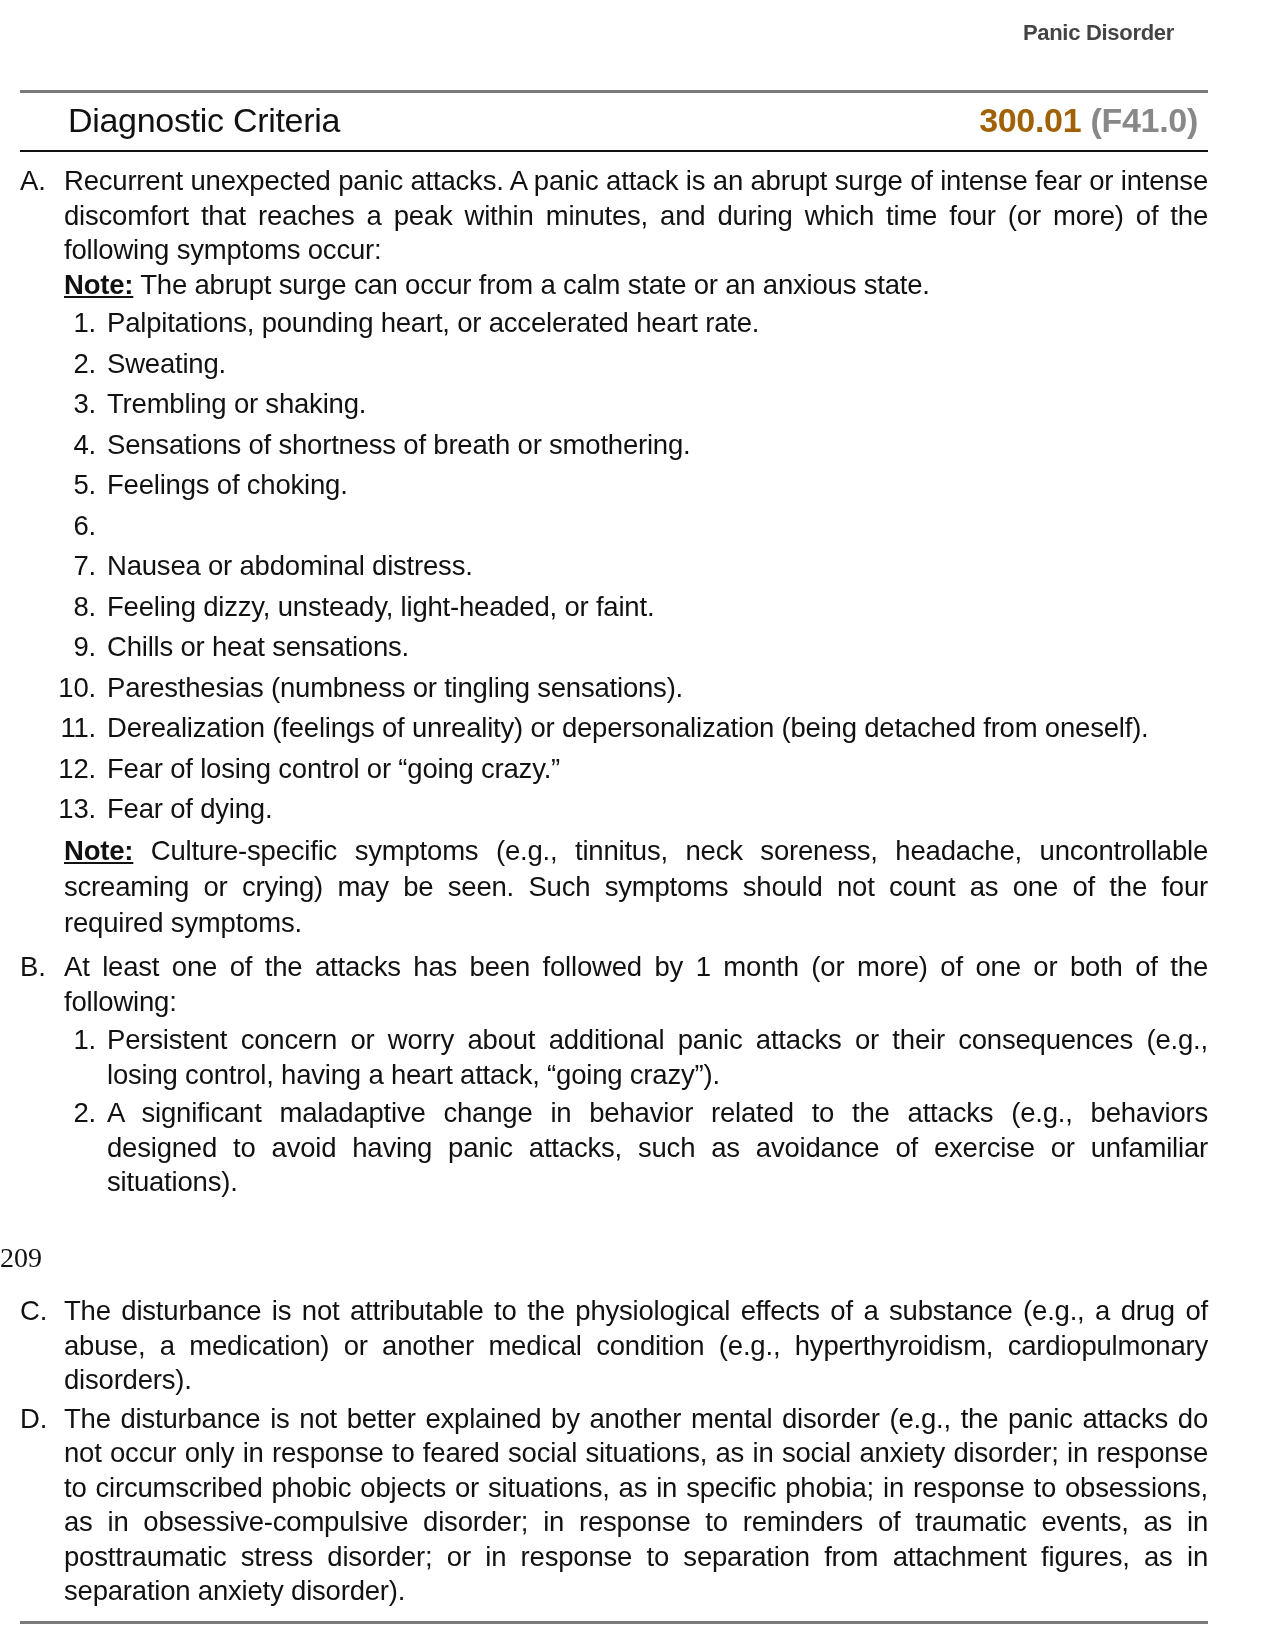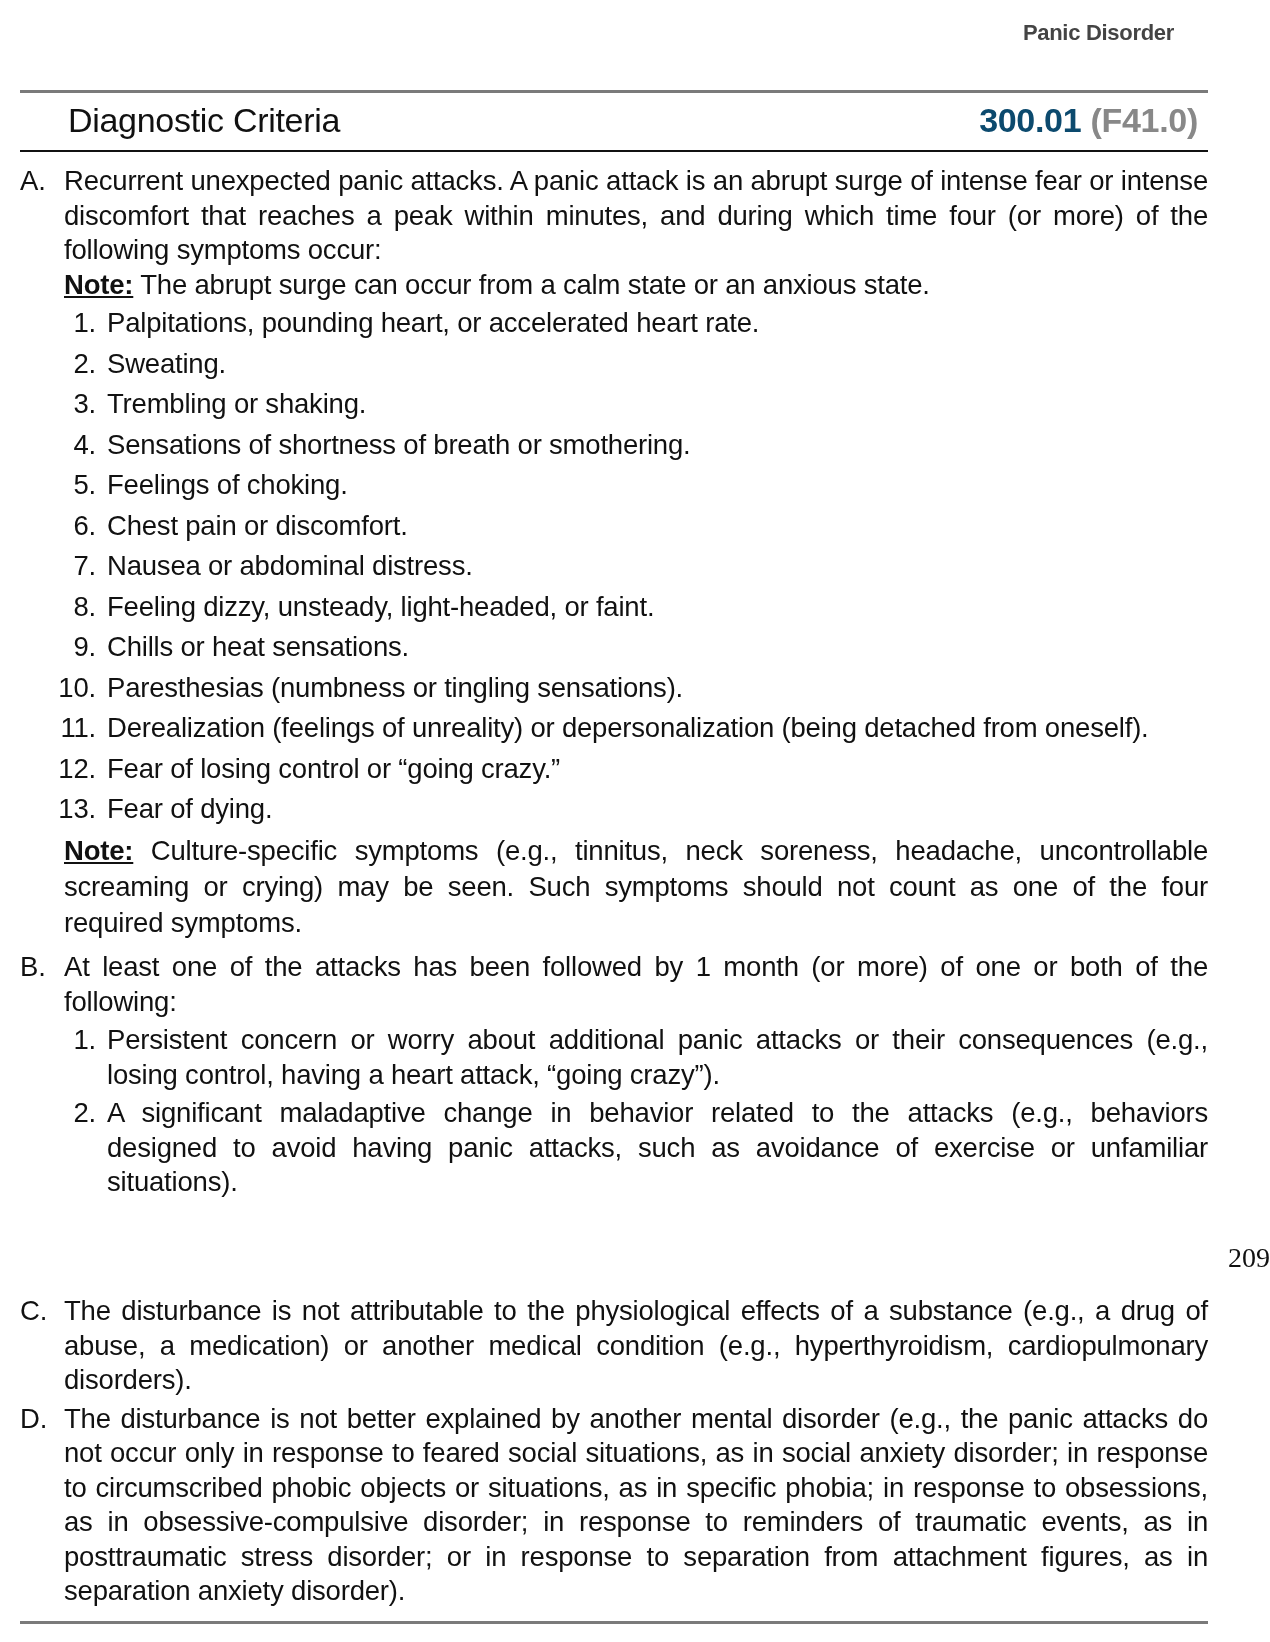--- a/index.html
+++ b/index.html
@@ -2,31 +2,31 @@
 <html><head>
 <meta charset="utf-8">
 <style>
   html,body{margin:0;padding:0;background:#fff;}
   body{width:1270px;height:1642px;position:relative;overflow:hidden;font-family:"Liberation Sans",sans-serif;color:#111;}
   .running-head{position:absolute;right:96px;top:20px;font-size:22px;font-weight:bold;color:#444;letter-spacing:-0.3px;}
   .rule-top{position:absolute;left:20px;right:62px;top:90px;height:3px;background:#7a7a7a;}
   .crit-head{position:absolute;left:20px;right:62px;top:97px;height:52px;}
   .crit-title{position:absolute;left:12px;top:4px;font-size:34px;color:#111;letter-spacing:-0.3px;margin-left:36px;}
   .crit-code{position:absolute;right:10px;top:4px;font-size:34px;font-weight:bold;letter-spacing:-0.3px;}
-  .crit-code .icd9{color:#0c4a6e;}
+  .crit-code .icd9{color:#a16207;}
   .crit-code .icd10{color:#888;}
   .rule-sub{position:absolute;left:20px;right:62px;top:150px;height:2px;background:#111;}
   .content{position:absolute;left:20px;width:1188px;font-size:27.5px;line-height:34.5px;letter-spacing:-0.2px;}
   .crit{position:relative;padding-left:44px;text-align:justify;}
   .crit .letter{position:absolute;left:0;top:0;}
   .note b{font-weight:bold;text-decoration:underline;}
   .sub{position:relative;padding-left:87px;margin-left:-44px;text-align:justify;}
   .sub .num{position:absolute;left:0;width:76px;text-align:right;}
   .sym{height:40.5px;line-height:34.5px;}
-  .page-num{position:absolute;left:0;right:0;text-align:right;top:1242px;font-family:"Liberation Serif",serif;font-size:28px;color:#111;}
+  .page-num{position:absolute;left:0;right:0;text-align:left;top:1242px;font-family:"Liberation Serif",serif;font-size:28px;color:#111;}
   .rule-bottom{position:absolute;left:20px;right:62px;top:1621px;height:3px;background:#7a7a7a;}
 </style>
 </head>
 <body>
 
 <div class="running-head">Panic Disorder</div>
 <div class="rule-top"></div>
 
 <div class="crit-head">
   <span class="crit-title">Diagnostic Criteria</span>
@@ -41,21 +41,21 @@
   <div class="crit">
     <span class="letter">A.</span>
     <div>Recurrent unexpected panic attacks. A panic attack is an abrupt surge of intense fear or intense discomfort that reaches a peak within minutes, and during which time four (or more) of the following symptoms occur:</div>
     <div class="note"><b>Note:</b><span> The abrupt surge can occur from a calm state or an anxious state.</span></div>
     <div style="margin-top:4px;">
       <div class="sub sym"><span class="num">1.</span><span>Palpitations, pounding heart, or accelerated heart rate.</span></div>
       <div class="sub sym"><span class="num">2.</span><span>Sweating.</span></div>
       <div class="sub sym"><span class="num">3.</span><span>Trembling or shaking.</span></div>
       <div class="sub sym"><span class="num">4.</span><span>Sensations of shortness of breath or smothering.</span></div>
       <div class="sub sym"><span class="num">5.</span><span>Feelings of choking.</span></div>
-      <div class="sub sym"><span class="num">6.</span><span>Chest pain or discomfort.</span></div>
+      <div class="sub sym"><span class="num">6.</span></div>
       <div class="sub sym"><span class="num">7.</span><span>Nausea or abdominal distress.</span></div>
       <div class="sub sym"><span class="num">8.</span><span>Feeling dizzy, unsteady, light-headed, or faint.</span></div>
       <div class="sub sym"><span class="num">9.</span><span>Chills or heat sensations.</span></div>
       <div class="sub sym"><span class="num">10.</span><span>Paresthesias (numbness or tingling sensations).</span></div>
       <div class="sub sym"><span class="num">11.</span><span>Derealization (feelings of unreality) or depersonalization (being detached from oneself).</span></div>
       <div class="sub sym"><span class="num">12.</span><span>Fear of losing control or “going crazy.”</span></div>
       <div class="sub sym"><span class="num">13.</span><span>Fear of dying.</span></div>
     </div>
     <div class="note" style="line-height:36px;"><b>Note:</b><span> Culture-specific symptoms (e.g., tinnitus, neck soreness, headache, uncontrollable screaming or crying) may be seen. Such symptoms should not count as one of the four required symptoms.</span></div>
   </div>

